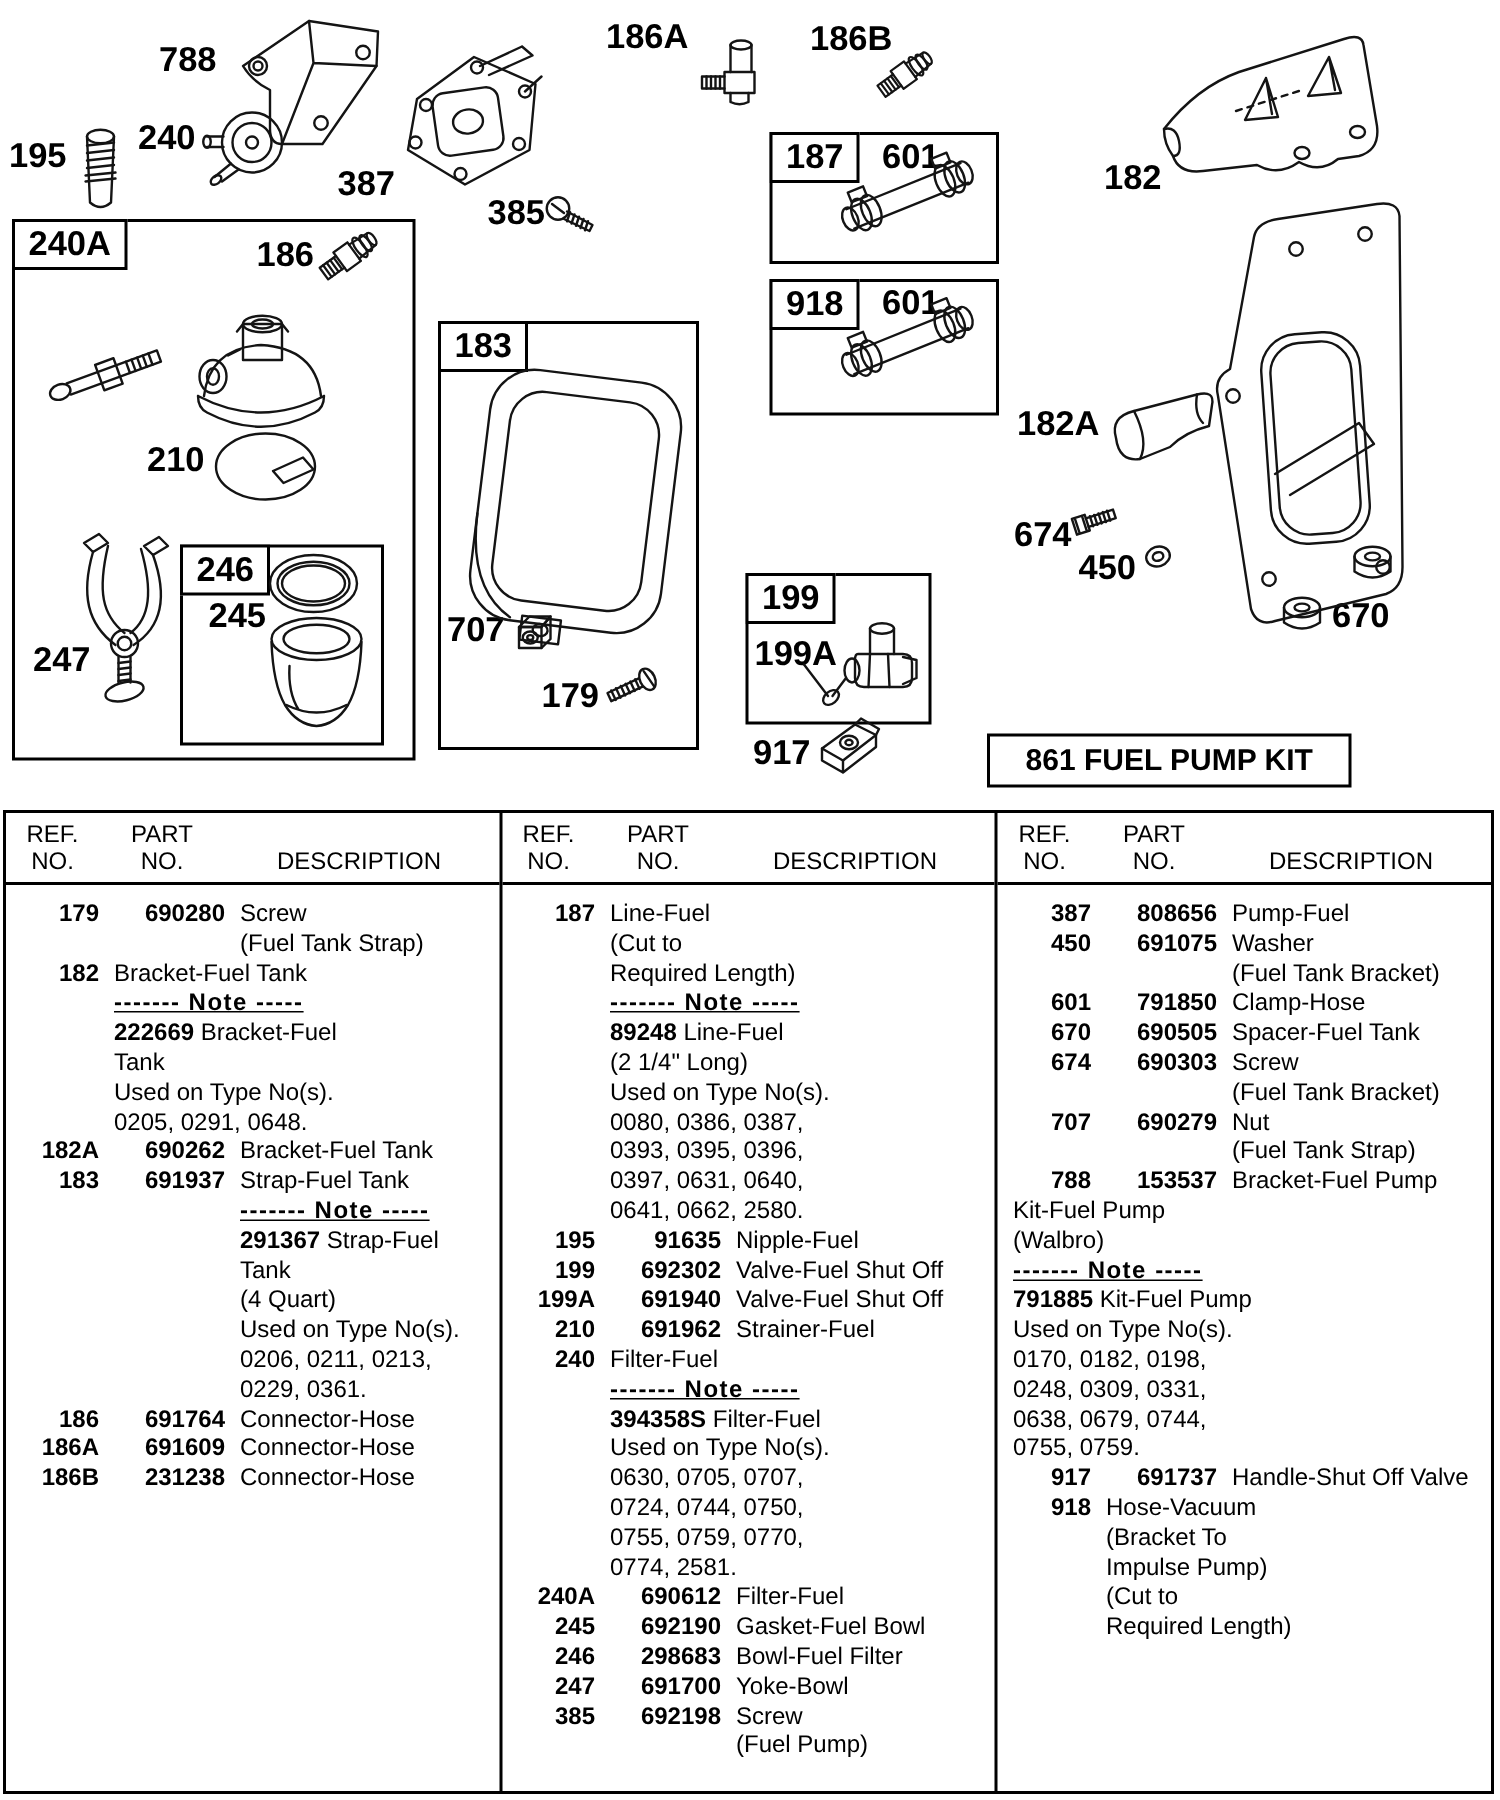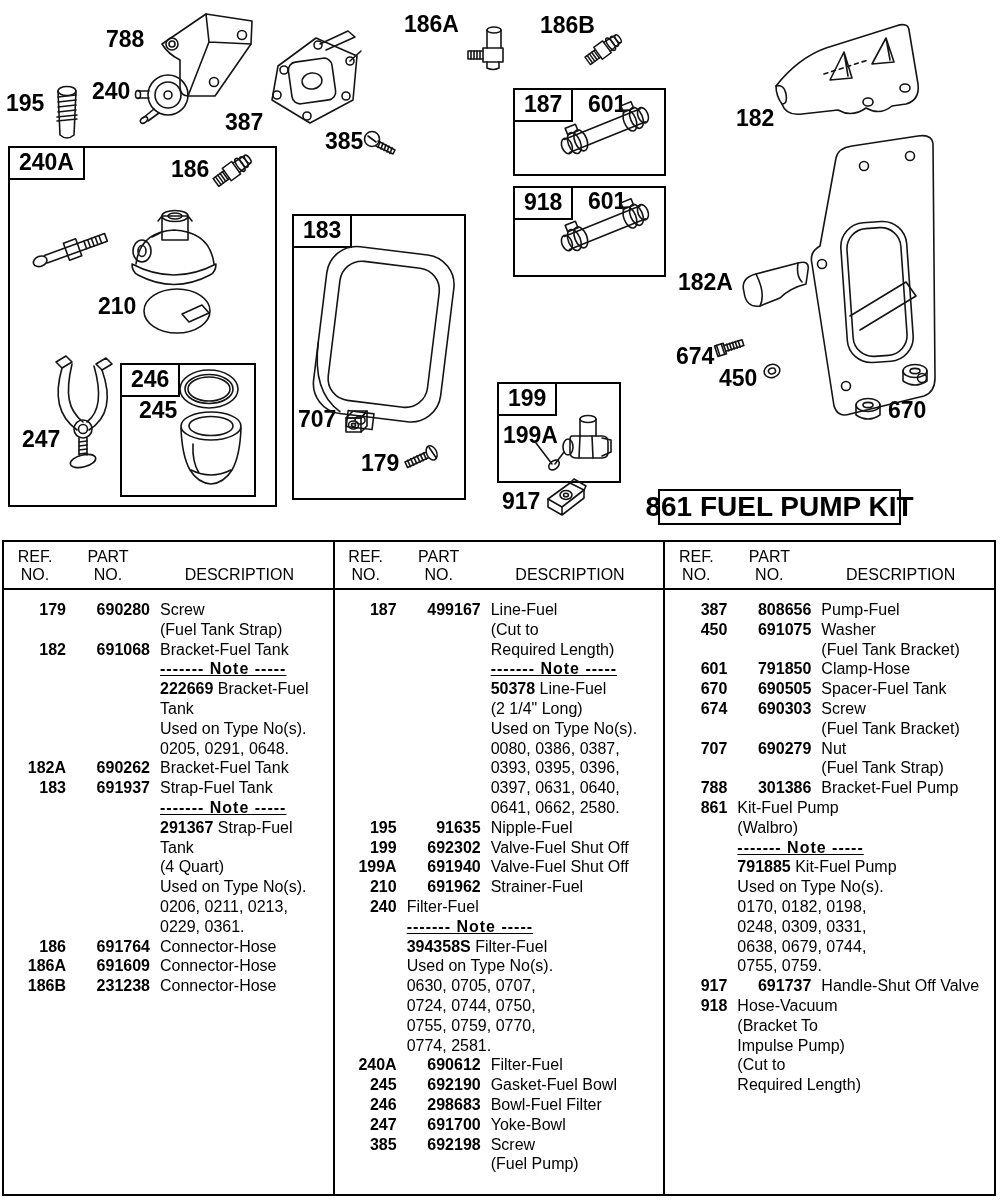--- a/index.html
+++ b/index.html
@@ -7,21 +7,21 @@
        font-family:"Liberation Sans",sans-serif;}
   .page{position:relative;width:1000px;height:1200px;overflow:hidden;background:#fff;}
 
   
   .diagram{position:absolute;left:0;top:0;width:1000px;height:538px;}
   .callout{position:absolute;font-weight:bold;font-size:23px;line-height:1;white-space:nowrap;}
   .pbox{position:absolute;border:2px solid #000;}
   .corner{position:absolute;left:-2px;top:-2px;border:2px solid #000;background:#fff;
           padding:3px 9px 4px;font-weight:bold;font-size:23px;line-height:1;}
   .kitbox{position:absolute;border:2px solid #000;display:flex;align-items:center;
-          justify-content:center;font-weight:bold;font-size:28px;white-space:nowrap;text-align:center;}
+          justify-content:center;font-weight:bold;font-size:20px;white-space:nowrap;text-align:center;}
   svg.part{position:absolute;overflow:visible;}
   svg.part *{stroke:#141414;stroke-width:1.6;fill:none;stroke-linecap:round;stroke-linejoin:round;}
   svg.part .f{fill:#fff;}
 
   
   .ptable{position:absolute;left:2px;top:540px;width:994px;height:656px;border:2px solid #000;
           display:flex;background:#fff;box-sizing:border-box;}
   .tcol{flex:1 1 0;display:flex;flex-direction:column;min-width:0;}
   .tcol + .tcol{border-left:2px solid #000;}
   .thead{display:grid;grid-template-columns:62px 84px 1fr;border-bottom:2px solid #000;
@@ -372,21 +372,20 @@
           <div class="trow">
             <div class="cell ref">179</div>
             <div class="cell part">690280</div>
             <div class="cell desc">
               <div class="dline">Screw</div>
               <div class="dline">(Fuel Tank Strap)</div>
             </div>
           </div>
           <div class="trow">
             <div class="cell ref">182</div>
-            <div class="cell part">691068</div>
             <div class="cell desc">
               <div class="dline">Bracket-Fuel Tank</div>
               <div class="dline note"><b>------- Note -----</b></div>
               <div class="dline"><b>222669</b> Bracket-Fuel</div>
               <div class="dline">Tank</div>
               <div class="dline">Used on Type No(s).</div>
               <div class="dline">0205, 0291, 0648.</div>
             </div>
           </div>
           <div class="trow">
@@ -444,27 +443,26 @@
           <span>PART</span>
           <span>NO.</span>
         </div>
         <div class="th">
           <span>DESCRIPTION</span>
         </div>
       </div>
       <div class="rows">
           <div class="trow">
             <div class="cell ref">187</div>
-            <div class="cell part">499167</div>
             <div class="cell desc">
               <div class="dline">Line-Fuel</div>
               <div class="dline">(Cut to</div>
               <div class="dline">Required Length)</div>
               <div class="dline note"><b>------- Note -----</b></div>
-              <div class="dline"><b>50378</b> Line-Fuel</div>
+              <div class="dline"><b>89248</b> Line-Fuel</div>
               <div class="dline">(2 1/4" Long)</div>
               <div class="dline">Used on Type No(s).</div>
               <div class="dline">0080, 0386, 0387,</div>
               <div class="dline">0393, 0395, 0396,</div>
               <div class="dline">0397, 0631, 0640,</div>
               <div class="dline">0641, 0662, 2580.</div>
             </div>
           </div>
           <div class="trow">
             <div class="cell ref">195</div>
@@ -601,27 +599,26 @@
           <div class="trow">
             <div class="cell ref">707</div>
             <div class="cell part">690279</div>
             <div class="cell desc">
               <div class="dline">Nut</div>
               <div class="dline">(Fuel Tank Strap)</div>
             </div>
           </div>
           <div class="trow">
             <div class="cell ref">788</div>
-            <div class="cell part">301386</div>
+            <div class="cell part">153537</div>
             <div class="cell desc">
               <div class="dline">Bracket-Fuel Pump</div>
             </div>
           </div>
           <div class="trow">
-            <div class="cell ref">861</div>
             <div class="cell desc">
               <div class="dline">Kit-Fuel Pump</div>
               <div class="dline">(Walbro)</div>
               <div class="dline note"><b>------- Note -----</b></div>
               <div class="dline"><b>791885</b> Kit-Fuel Pump</div>
               <div class="dline">Used on Type No(s).</div>
               <div class="dline">0170, 0182, 0198,</div>
               <div class="dline">0248, 0309, 0331,</div>
               <div class="dline">0638, 0679, 0744,</div>
               <div class="dline">0755, 0759.</div>

